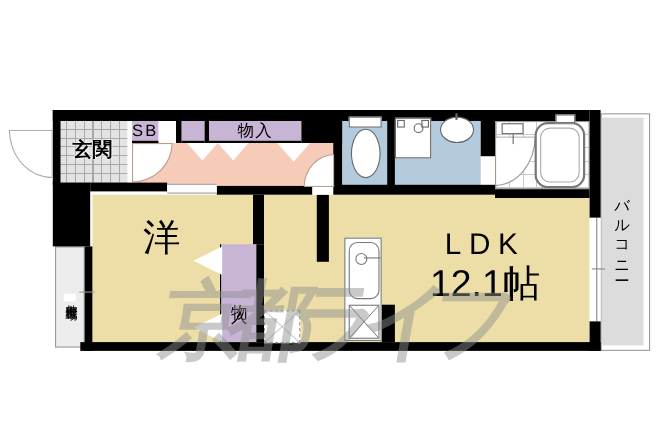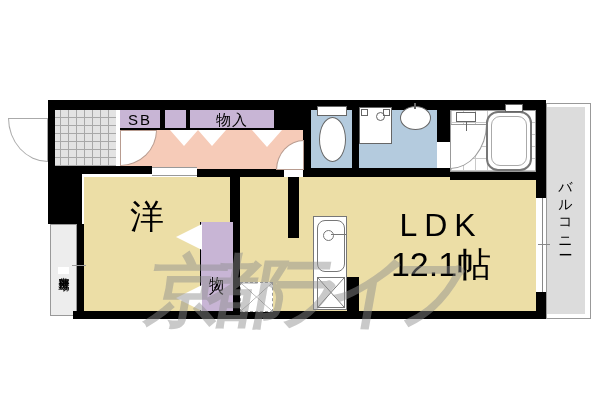--- a/index.html
+++ b/index.html
@@ -38,21 +38,21 @@
   }
 </style>
 </head>
 <body>
 
 <div id="canvas">
 
   <div class="floor tile" style="left:52px;top:110px;width:64px;height:56px;"></div>
   <div class="floor" style="left:116px;top:110px;width:4px;height:56px;background:#fff;"></div>
 
-  <div class="floor purple center" style="left:120px;top:110px;width:40px;height:20px;">
+  <div class="floor purple center" style="left:120px;top:110px;width:24px;height:20px;">
     <span class="lbl" style="position:static;font-size:15px;letter-spacing:2px;">SB</span>
   </div>
   <div class="wall" style="left:160px;top:110px;width:5px;height:20px;"></div>
   <div class="floor purple" style="left:165px;top:110px;width:21px;height:20px;"></div>
   <div class="wall" style="left:186px;top:110px;width:4px;height:20px;"></div>
   <div class="floor purple center" style="left:190px;top:110px;width:84px;height:20px;">
     <span class="lbl" style="position:static;font-size:15px;letter-spacing:1px;">物入</span>
   </div>
   <div class="wall" style="left:274px;top:110px;width:37px;height:20px;"></div>
 
@@ -142,25 +142,26 @@
     <div class="abs" style="left:17px;top:17px;width:15px;height:1px;background:#777;"></div>
     <div class="abs" style="left:3px;top:60px;width:26px;height:29px;border:1px solid #777;
       background:linear-gradient(to top right,transparent calc(50% - .7px),#777 50%,transparent calc(50% + .7px)),
                  linear-gradient(to bottom right,transparent calc(50% - .7px),#777 50%,transparent calc(50% + .7px));"></div>
   </div>
 
   <div class="abs" style="left:240px;top:282px;width:33px;height:30px;z-index:30;background-color:#fff;border:1px dashed #999;box-sizing:border-box;
     background-image:linear-gradient(to top right,transparent calc(50% - .6px),#aaa 50%,transparent calc(50% + .6px)),
                linear-gradient(to bottom right,transparent calc(50% - .6px),#aaa 50%,transparent calc(50% + .6px));"></div>
 
+  <div class="lbl" style="left:52px;top:127px;width:64px;text-align:center;font-size:18px;font-weight:600;text-shadow:0 0 2px #fff,0 0 2px #fff;">玄関</div>
 
   <div class="lbl" style="left:74px;top:196px;width:146px;text-align:center;font-weight:500;">
     <div style="font-size:34px;line-height:1.2;">洋</div>
   </div>
 
   <div class="lbl" style="left:348px;top:206px;width:186px;text-align:center;font-weight:500;">
-    <div style="font-size:32px;line-height:1.2;letter-spacing:7px;">LDK</div>
+    <div style="font-size:27px;line-height:1.2;letter-spacing:7px;">LDK</div>
     <div style="font-size:34px;line-height:1.2;">12.1帖</div>
   </div>
 
   <div id="watermark">京都ライフ</div>
 
 </div>
 
 </body></html>

